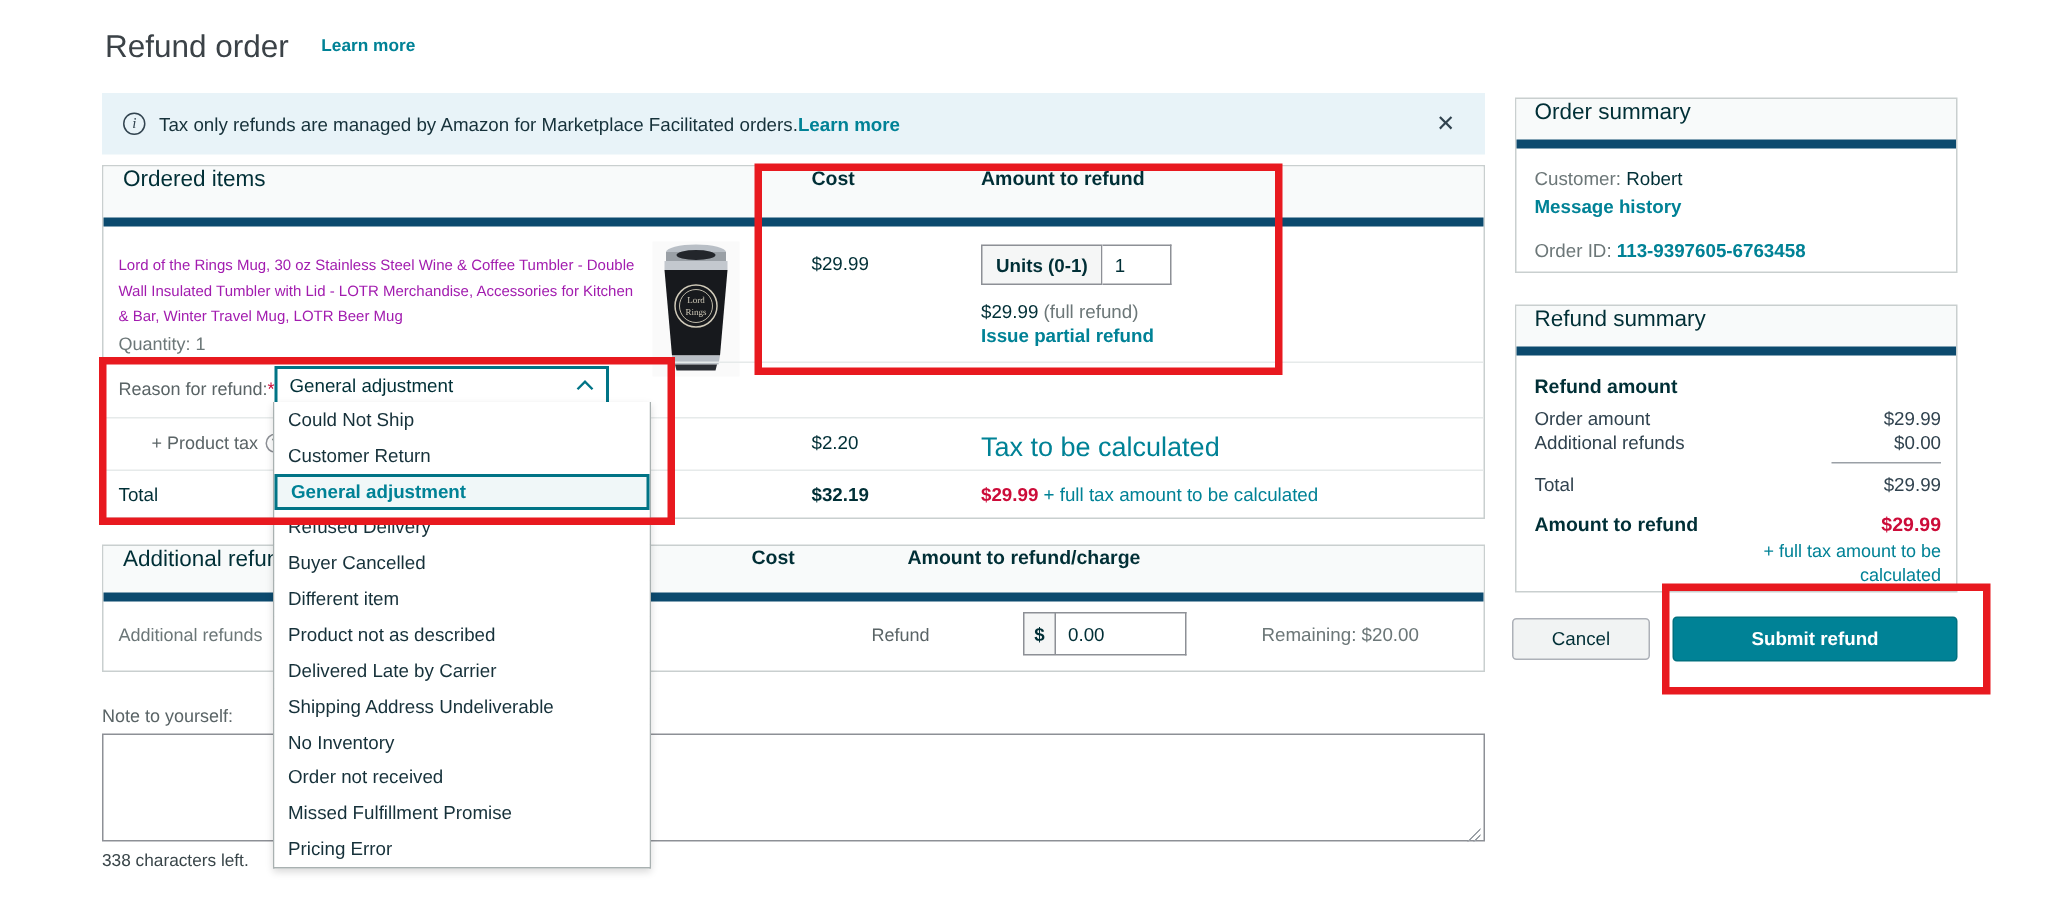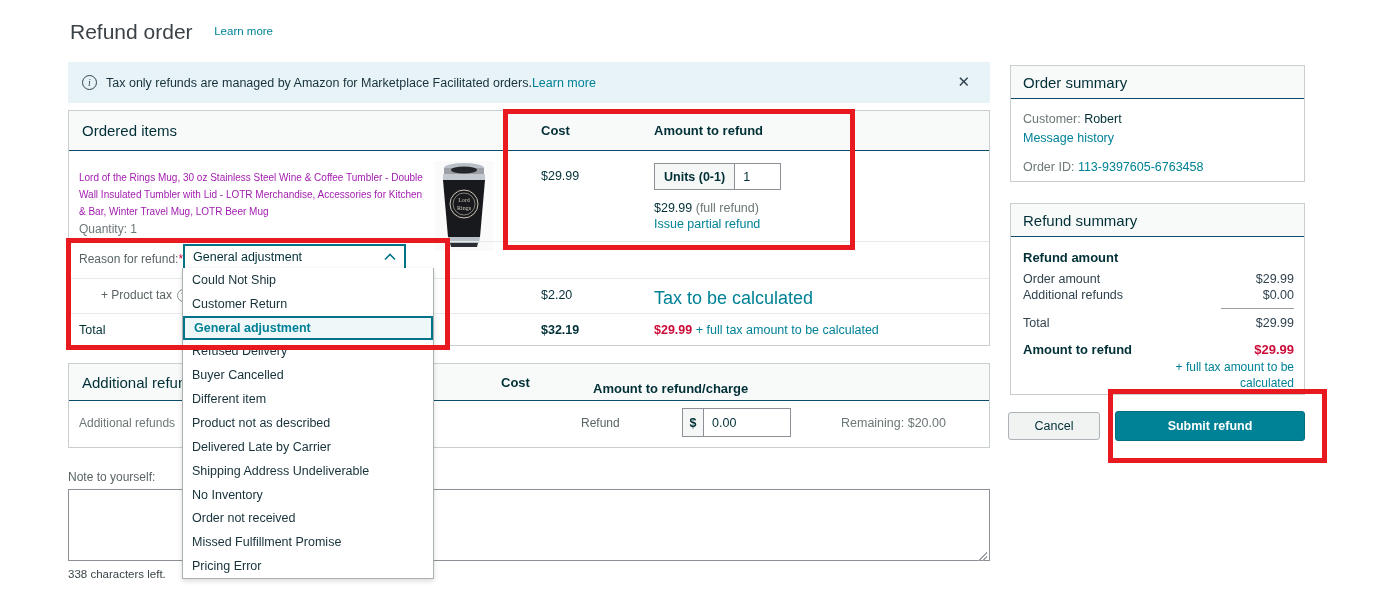--- a/index.html
+++ b/index.html
@@ -7,43 +7,43 @@
   body {
     font-family:"Liberation Sans", sans-serif;
     font-size:13px; color:#002f36;
     width:1374px; height:605px; position:relative; overflow:hidden;
   }
   .abs { position:absolute; }
   .teal { color:#008296; }
   .gray { color:#6c7778; }
   .red  { color:#cc0c39; }
   .bold { font-weight:bold; }
-  a.link { color:#008296; text-decoration:none; cursor:pointer; }
+  a.link { color:#008296; text-decoration:none; cursor:pointer;font-weight:bold; }
 
   .page-title { font-size:21px; color:#3b4247; }
   .learn-more-top { font-size:11.5px; }
 
   .banner {
     background:#e8f3f8; display:flex; align-items:center;
     padding:0 14px; color:#16313a; font-size:12.5px;
   }
   .info-icon {
     display:inline-flex; width:15px; height:15px; border:1px solid #31434f;
     border-radius:50%; align-items:center; justify-content:center;
     font-size:10px; font-style:italic; font-family:"Liberation Serif",serif;
     color:#31434f; margin-right:9px; flex:0 0 auto;
   }
   .banner-close {
     position:absolute; right:20px; top:11px; font-size:15px; color:#31434f; cursor:pointer;
   }
 
   .card { border:1px solid #c9cfcf; background:#fff; }
   .card-header {
-    background:#f8fafa; border-bottom:1px solid #0c4a6e;
-    display:flex; align-items:center;
+    background:#f8fafa; border-bottom:6px solid #0c4a6e;
+    display:flex; 
   }
   .card-title { font-size:15px; color:#002f36; }
   .col-head { font-weight:bold; font-size:13px; color:#002f36; }
 
   .row-line { border-top:1px solid #e6eaea; position:absolute; left:0; right:0; }
 
   .prod-desc { color:#a21caf; font-size:10px; line-height:17px; width:348px; }
   .qty { color:#6c7778; font-size:12px; margin-top:2px; }
 
   .units-box { display:flex; height:27px; }
@@ -205,21 +205,21 @@
   <div class="abs" style="left:585px; top:212px; font-size:12.5px;">
     <span class="red bold">$29.99</span>
     <span class="teal">+ full tax amount to be calculated</span>
   </div>
 </div>
 
 <div class="abs card" style="left:68px; top:363px; width:922px; height:85px;">
   <div class="card-header" style="height:37px; padding-left:13px;">
     <span class="card-title">Additional refunds</span>
     <span class="col-head abs" style="left:432px;">Cost</span>
-    <span class="col-head abs" style="left:524px;margin-top:12px;">Amount to refund/charge</span>
+    <span class="col-head abs" style="left:536px;">Amount to refund/charge</span>
   </div>
   <div class="abs gray" style="left:10px; top:52px; font-size:12px;">Additional refunds</div>
   <div class="abs" style="left:512px; top:52px; font-size:12px; color:#5a6466;">Refund</div>
   <div class="abs money-input-box" style="left:613px; top:44px;">
     <span class="money-prefix">$</span>
     <input class="money-input" value="0.00" style="">
   </div>
   <div class="abs gray" style="left:772px; top:52px; font-size:12.5px;">Remaining: $20.00</div>
 </div>
 

